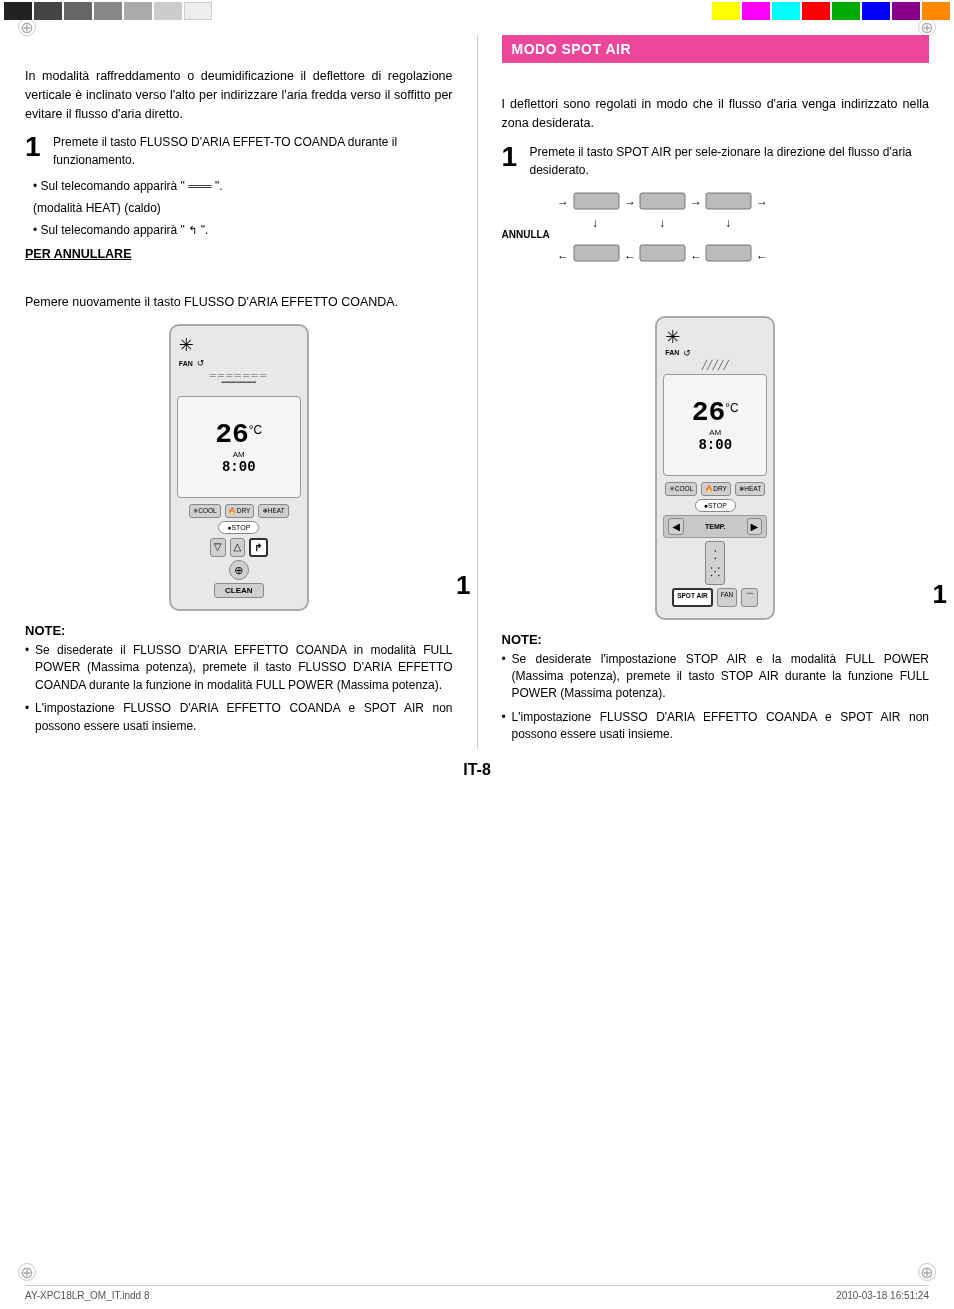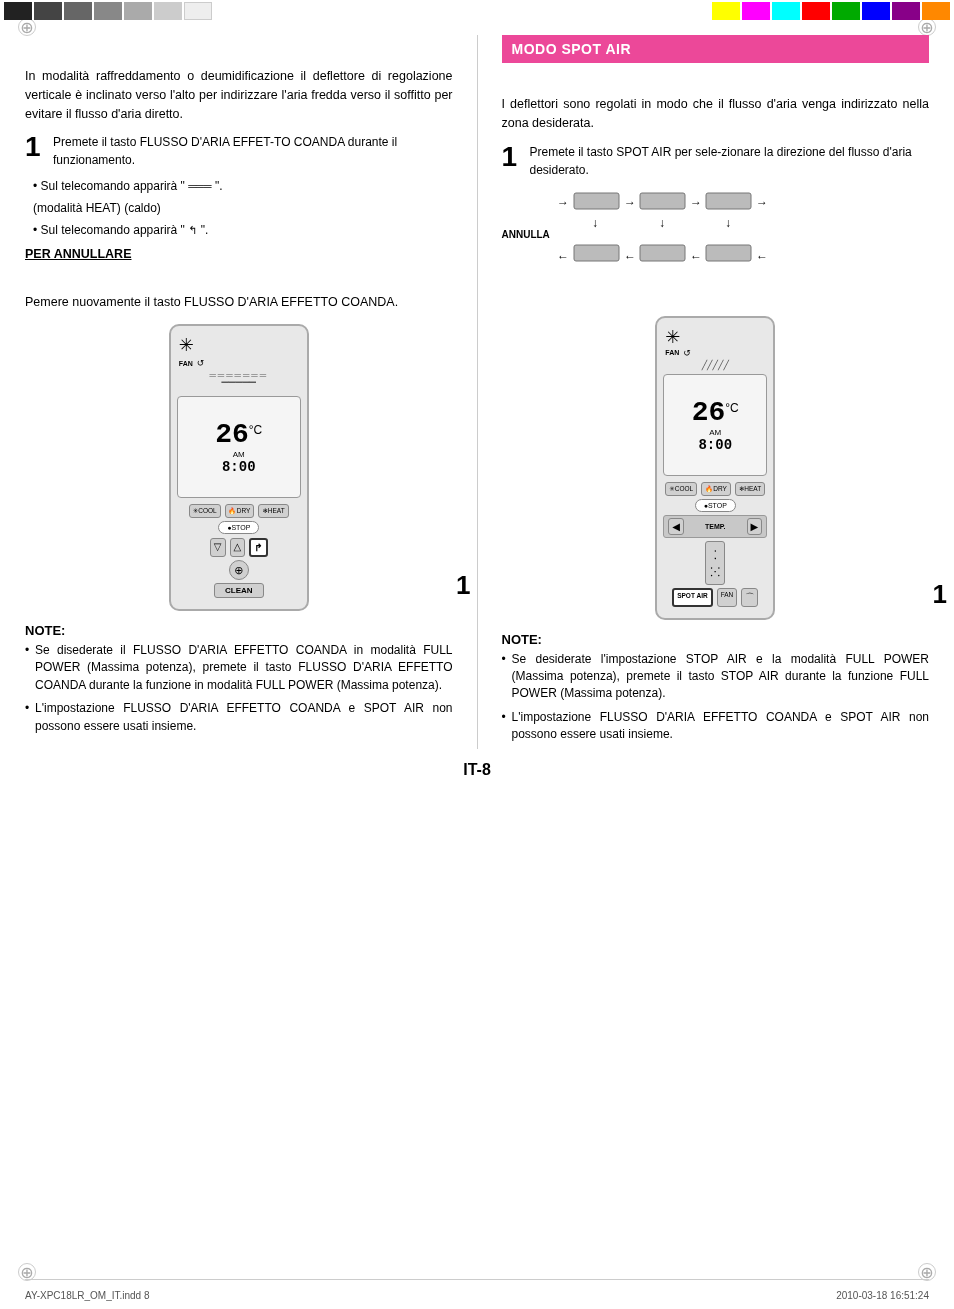--- a/index.html
+++ b/index.html
@@ -226,21 +226,21 @@
     .bottom-bar {
       position: absolute;
       bottom: 8px;
       left: 25px;
       right: 25px;
       display: flex;
       justify-content: space-between;
       font-size: 10px;
       color: #555;
       border-top: 1px solid #ccc;
-      padding-top: 10px;
+      padding-top: 4px;
     }
 
     
     .page-number {
       text-align: center;
       font-size: 16px;
       font-weight: bold;
       margin: 12px 0;
     }
 

